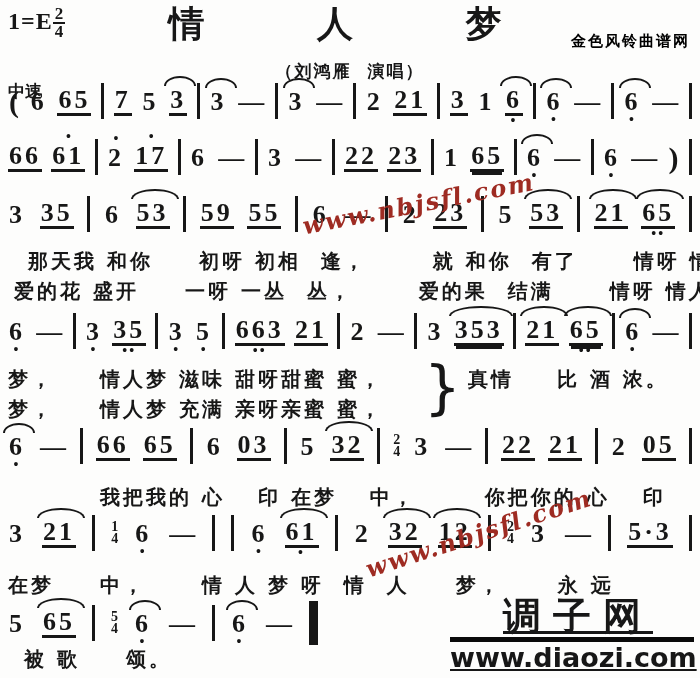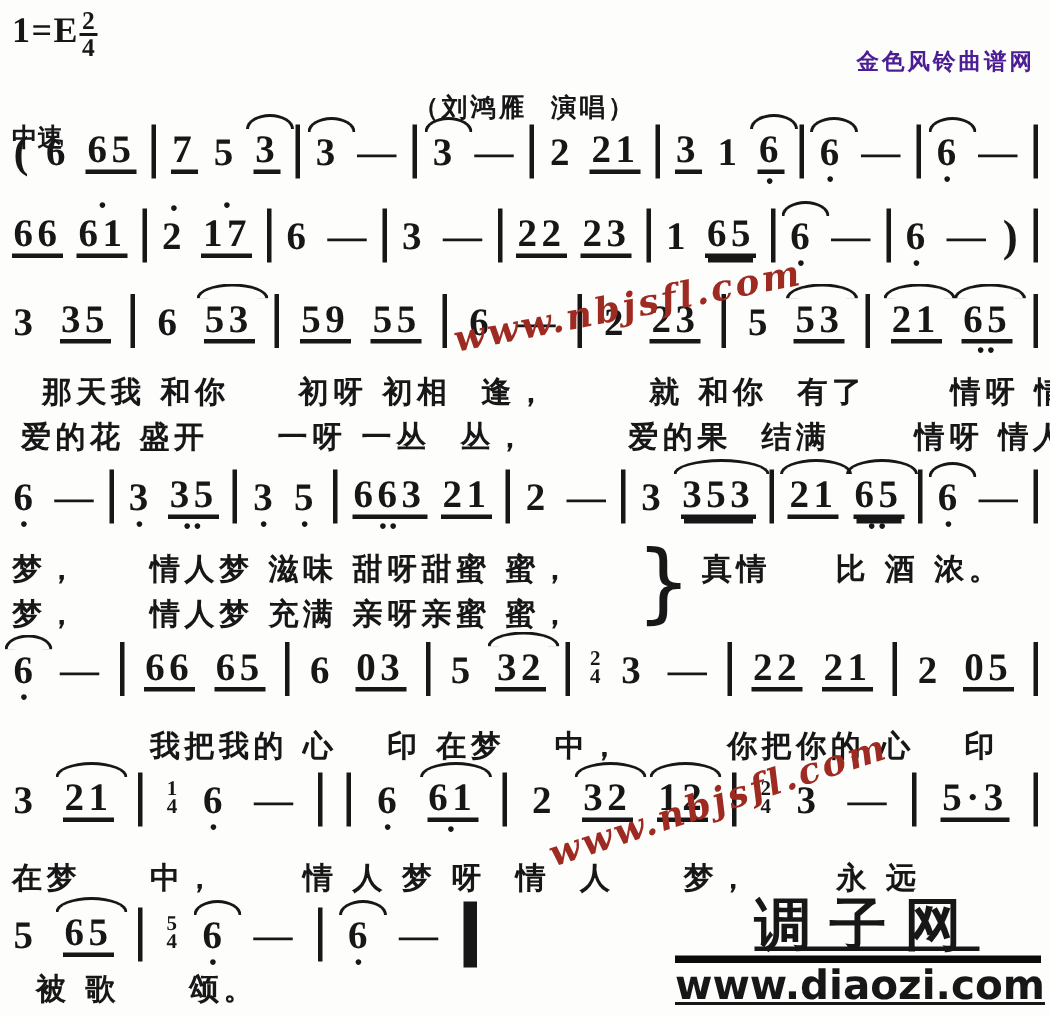--- a/index.html
+++ b/index.html
@@ -8,21 +8,21 @@
   
   .keyblock{position:absolute;left:8px;top:8px;display:flex;align-items:flex-start;gap:0;}
   .keysig{font:bold 24px "Liberation Serif",serif;letter-spacing:1px;}
   .meter{display:inline-flex;flex-direction:column;align-items:center;
          font:bold 17px "Liberation Serif",serif;line-height:15px;margin-top:-2px;}
   .meter .mtop{border-bottom:2px solid #171717;padding:0 2px 1px;}
   .title{position:absolute;left:50%;top:0;transform:translateX(-50%);white-space:pre;
          font:bold 36px "DejaVu Sans",sans-serif;letter-spacing:50px;padding-left:20px;}
   .singer{position:absolute;left:50%;top:28px;transform:translateX(-50%);white-space:pre;
           font:bold 17px "DejaVu Sans",sans-serif;letter-spacing:2px;margin-top:32px;}
-  .redsite{position:absolute;right:10px;top:32px;color:#4c1d95;
+  .redsite{position:absolute;right:10px;top:32px;color:#000000;
            font:bold 15px "DejaVu Sans",sans-serif;letter-spacing:2px;}
   .tempo{position:absolute;left:8px;top:52px;font:bold 17px "DejaVu Sans",sans-serif;margin-top:28px;}
   
   .mline{position:absolute;left:8px;right:8px;display:flex;justify-content:space-between;
          align-items:center;height:50px;}
   .mline.short{right:auto;width:320px;justify-content:flex-start;gap:16px;}
   .tok{display:inline-flex;flex-direction:column;align-items:center;}
   .slot{display:block;height:10px;line-height:9px;width:100%;text-align:center;
         font-size:12px;overflow:visible;}
   .dotup{font-size:14px;}
@@ -61,20 +61,21 @@
 
 <div class="page">
 
   <div class="keyblock">
     <span class="keysig">1=E</span>
     <span class="meter">
       <span class="mtop">2</span>
       <span>4</span>
     </span>
   </div>
+  <div class="title">情 人 梦</div>
   <div class="singer">（刘鸿雁  演唱）</div>
   <div class="redsite">金色风铃曲谱网</div>
   <div class="tempo">中速</div>
 
   <div class="mline" style="top:76px">
       <span class="tok paren">
         <span class="slot"></span>
         <span class="txt">(</span>
         <span class="slot dots"></span>
       </span>

